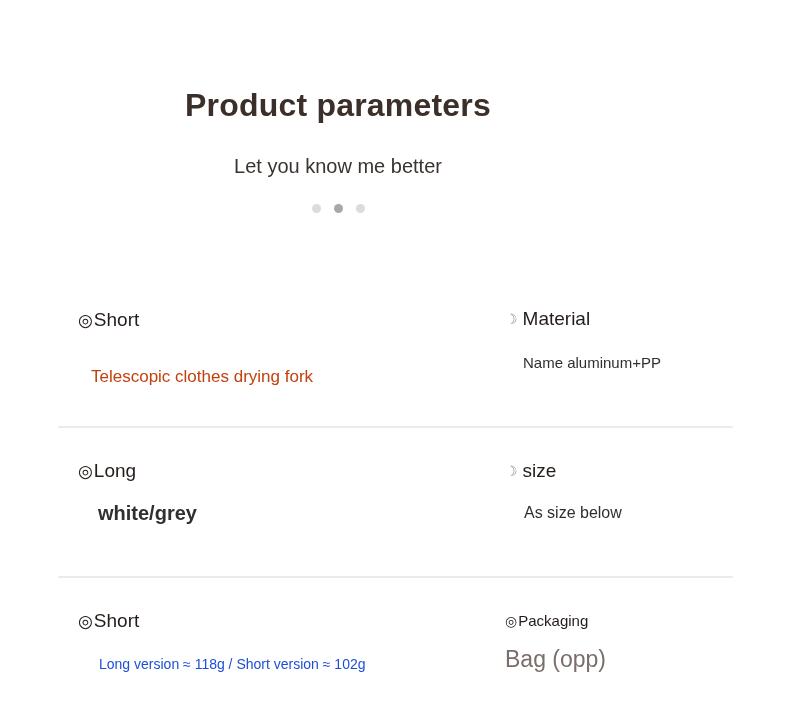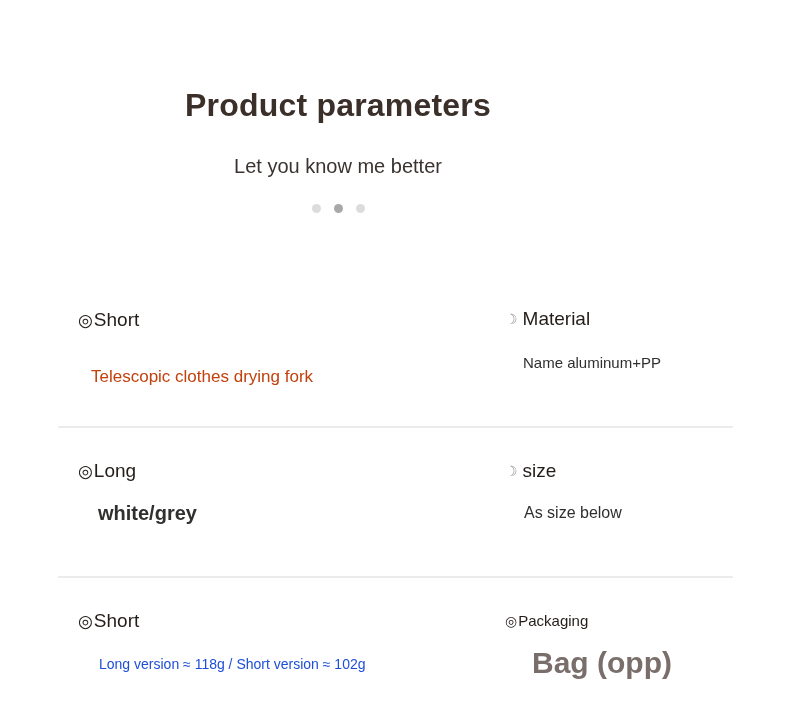--- a/index.html
+++ b/index.html
@@ -139,21 +139,21 @@
   
   .r2 .lbl   { margin-top: 31px; }
   .r2 .val-l { margin-top: 19px; margin-left: 20px; font-size: 20px; color: #30302f; font-weight: bold; }
   .r2 .rlbl  { margin-top: 31px; }
   .r2 .val-r { margin-top: 21px; margin-left: 19px; font-size: 16px; color: #2f2f2f; }
 
   
   .r3 .lbl   { margin-top: 31px; }
   .r3 .val-l { margin-top: 23px; margin-left: 21px; font-size: 14px; color: #1d4ed8; }
   .r3 .rlbl  { margin-top: 33px; }
-  .r3 .val-r { margin-top: 15px; margin-left: 27px; font-size: 30px; color: #7a6e6a; font-weight: bold; }
+  .r3 .val-r { margin-top: 15px; font-size: 23px; color: #7a6e6a; }
 </style>
 </head>
 <body>
 
 <div class="page">
 
   <div class="header">
     <h1 class="page-title">Product parameters</h1>
     <p class="page-subtitle">Let you know me better</p>
 

